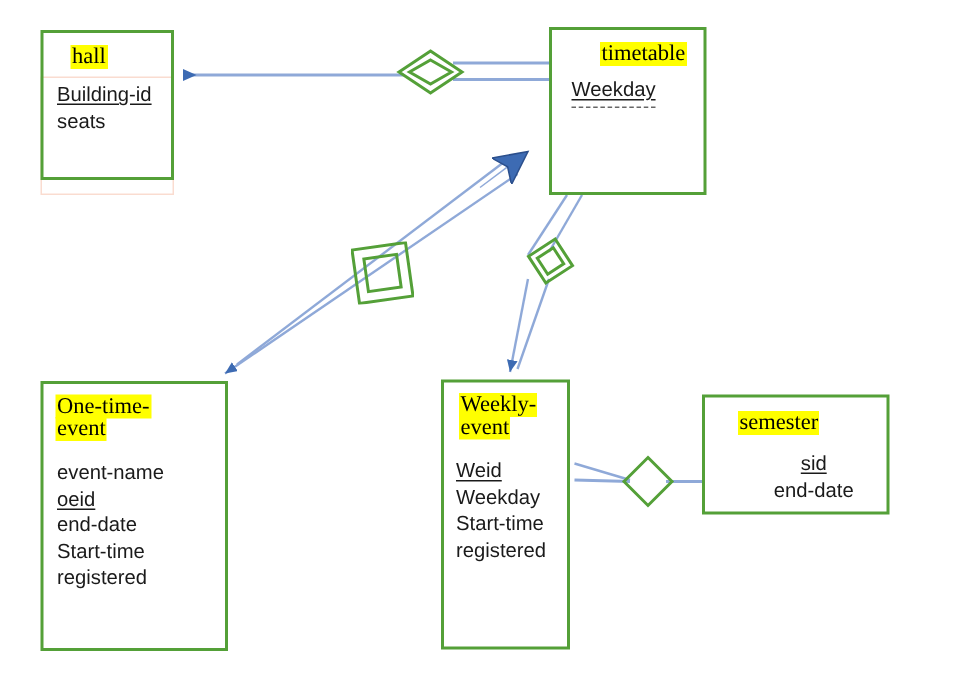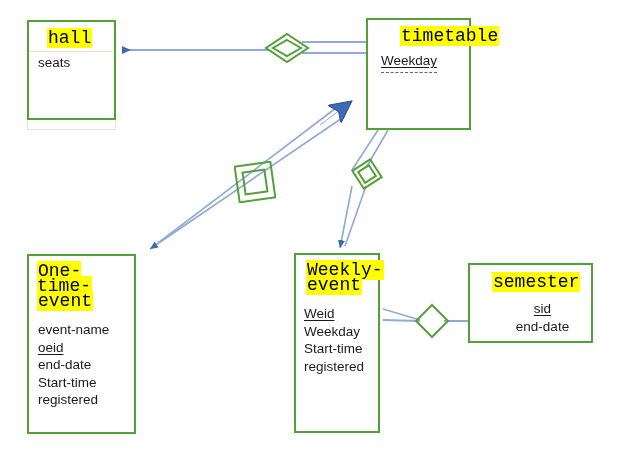--- a/index.html
+++ b/index.html
@@ -29,26 +29,26 @@
     border: 2px solid #54a038;
     background: transparent;
   }
   .ghost-box {
     position: absolute;
     box-sizing: border-box;
     border: 1px solid #fadcd0;
     background: transparent;
   }
   .ent-title {
-    font-size: 18px;
+    font-size: 15px;
     color: #000;
     line-height: 15px;
     padding-top: 9px;
     padding-left: 18px;
-    font-family: Liberation Mono, monospace;
+    font-family: Liberation Serif, serif;
   }
   .ent-title span.hl {
     background: #ffff00;
     padding: 0 1px;
   }
   .ent-attrs {
     padding-left: 9px;
     padding-top: 8px;
   }
   .attr {
@@ -159,34 +159,35 @@
     <svg width="36" height="36" viewBox="0 0 36 36">
       <polygon points="18,2 34,18 18,34 2,18" fill="none" stroke="#54a038" stroke-width="2"></polygon>
     </svg>
   </div>
 
   <div class="entity" style="left:27px; top:20px; width:89px; height:100px;">
     <div class="ent-title">
       <span class="hl">hall</span>
     </div>
     <div class="ent-attrs">
+      <div class="attr key">Building-id</div>
       <div class="attr">seats</div>
     </div>
   </div>
 
   <div class="entity" style="left:366px; top:18px; width:105px; height:112px;">
     <div class="ent-title" style="padding-left:22px;margin-left:10px;">
       <span class="hl">timetable</span>
     </div>
     <div class="ent-attrs" style="padding-left:13px; padding-top:7px;">
       <span class="attr derived">Weekday</span>
     </div>
   </div>
 
-  <div class="entity" style="left:27px; top:254px; width:109px; height:180px;">
+  <div class="entity" style="left:27px; top:254px; width:125px; height:180px;">
     <div class="ent-title" style="padding-left:8px; padding-top:8px;">
       <span class="hl">One-time-</span><br>
       <span class="hl">event</span>
     </div>
     <div class="ent-attrs" style="padding-top:12px;">
       <div class="attr">event-name</div>
       <div class="attr key">oeid</div>
       <div class="attr">end-date</div>
       <div class="attr">Start-time</div>
       <div class="attr">registered</div>

